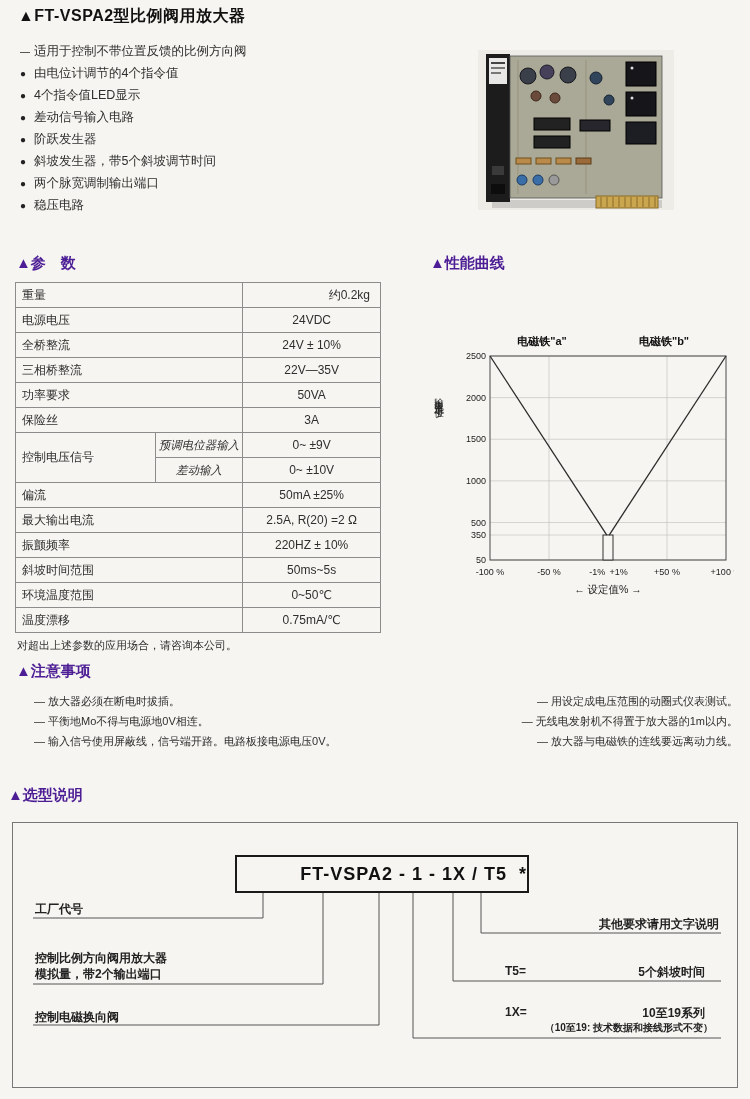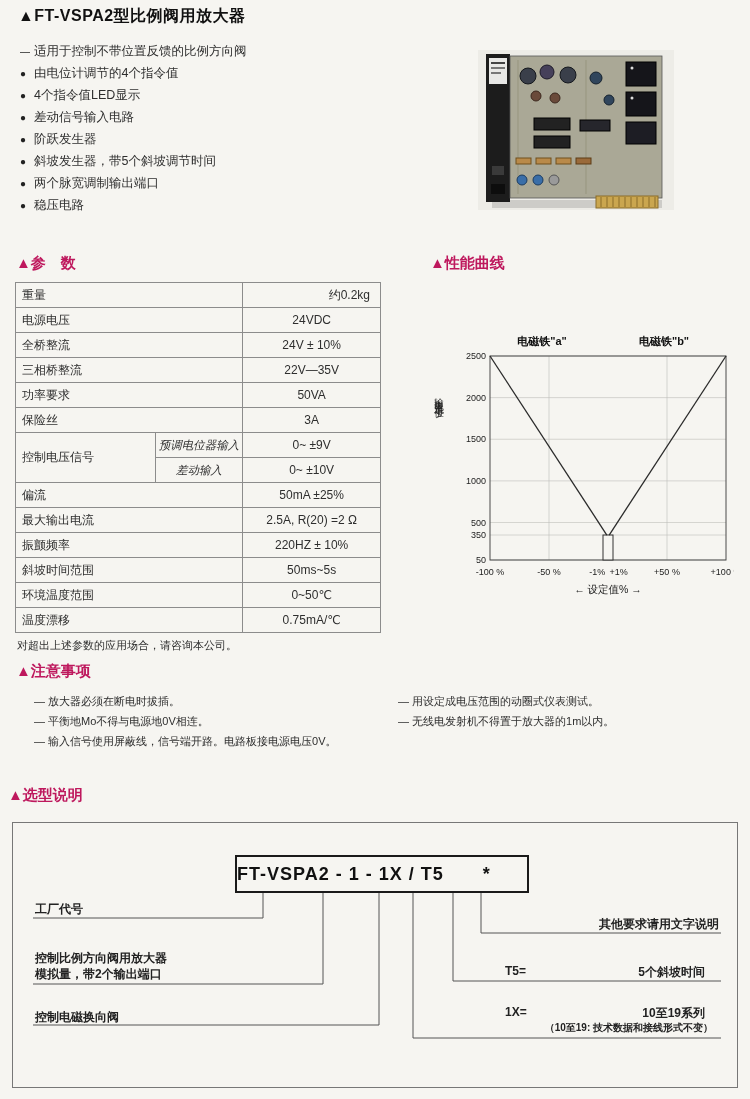--- a/index.html
+++ b/index.html
@@ -11,21 +11,21 @@
   
   #features{position:absolute;left:20px;top:40px;margin:0;padding:0;list-style:none;font-size:12.5px;}
   #features li{height:22px;display:flex;align-items:center;}
   #features .bullet{width:14px;font-size:10px;color:#222;}
 
   
   .photo{position:absolute;left:476px;top:48px;width:200px;height:170px;}
   .photo svg{display:block;}
 
   
-  .h-section{position:absolute;margin:0;font-size:15px;font-weight:bold;color:#be185d;}
+  .h-section{position:absolute;margin:0;font-size:15px;font-weight:bold;color:#4c1d95;}
   .h-params{left:16px;top:254px;}
   #params-table{position:absolute;left:15px;top:282px;width:366px;border-collapse:collapse;font-size:12px;color:#2e2e2e;}
   #params-table td{border:1px solid #8c8c8c;height:24px;padding:0 6px;margin-top:12px;}
   #params-table .lbl{text-align:left;}
   #params-table .sub{text-align:center;padding:0 2px;font-size:11.5px;font-style:italic;}
   #params-table .val{text-align:center;}
   #params-table .val.right{text-align:right;padding-right:10px;}
   .params-note{position:absolute;left:17px;top:638px;font-size:11px;color:#2e2e2e;}
 
   
@@ -34,30 +34,30 @@
   .chart .ylab{position:absolute;left:0;top:92px;writing-mode:vertical-rl;font-size:9.5px;letter-spacing:2px;color:#222;}
   .chart .slab{position:absolute;top:36px;font-size:11px;font-weight:bold;color:#111;transform:translateX(-50%);}
   .chart .slab.a{left:110px;}
   .chart .slab.b{left:232px;}
   #curve-svg{position:absolute;left:22px;top:50px;}
 
   
   .h-notes{left:16px;top:662px;}
   .notes-col{position:absolute;top:692px;font-size:11px;line-height:19px;color:#2e2e2e;}
   .notes-col.left{left:34px;width:335px;}
-  .notes-col.right{left:398px;width:340px;}
+  .notes-col.right{left:398px;width:340px;text-align:right;}
   .note-item{padding-left:17px;text-indent:-17px;margin-bottom:1px;}
 
   
   .h-sel{left:8px;top:786px;}
   .sel-box{position:absolute;left:12px;top:822px;width:724px;height:264px;border:1px solid #777;}
   .sel-lines{position:absolute;left:0;top:0;}
   .code-box{position:absolute;left:222px;top:32px;width:290px;height:34px;border:2px solid #1a1a1a;
-            display:flex;align-items:center;justify-content:flex-start;
-            font-size:18px;font-weight:bold;letter-spacing:1px;color:#111;background:transparent;gap:27px;}
+            display:flex;align-items:center;justify-content:flex-end;
+            font-size:18px;font-weight:bold;letter-spacing:1px;color:#111;background:transparent;}
   .code-box .ast{margin-left:12px;}
   .dlabel{position:absolute;font-size:12px;font-weight:bold;color:#222;white-space:nowrap;}
   .d-factory{left:22px;top:78px;text-align:right;}
   .d-amp1{left:22px;top:127px;}
   .d-amp2{left:22px;top:143px;}
   .d-valve{left:22px;top:186px;}
   .d-other{right:18px;top:93px;}
   .d-t5k{left:492px;top:141px;}
   .d-t5v{right:32px;top:141px;}
   .d-x1k{left:492px;top:182px;}
@@ -274,20 +274,21 @@
 
   <h2 class="h-section h-notes">▲注意事项</h2>
   <div class="notes-col left" id="notes-left">
       <div class="note-item">— 放大器必须在断电时拔插。</div>
       <div class="note-item">— 平衡地Mo不得与电源地0V相连。</div>
       <div class="note-item">— 输入信号使用屏蔽线，信号端开路。电路板接电源电压0V。</div>
     </div>
   <div class="notes-col right" id="notes-right">
       <div class="note-item">— 用设定成电压范围的动圈式仪表测试。</div>
       <div class="note-item">— 无线电发射机不得置于放大器的1m以内。</div>
+      <div class="note-item">— 放大器与电磁铁的连线要远离动力线。</div>
     </div>
 
   <h2 class="h-section h-sel">▲选型说明</h2>
 
   <div class="sel-box">
     <svg class="sel-lines" width="724" height="264" viewBox="0 0 724 264">
       <g stroke="#555" stroke-width="1">
 
         <line x1="250" y1="68" x2="250" y2="95"></line>
           <line x1="20" y1="95" x2="250" y2="95"></line>

